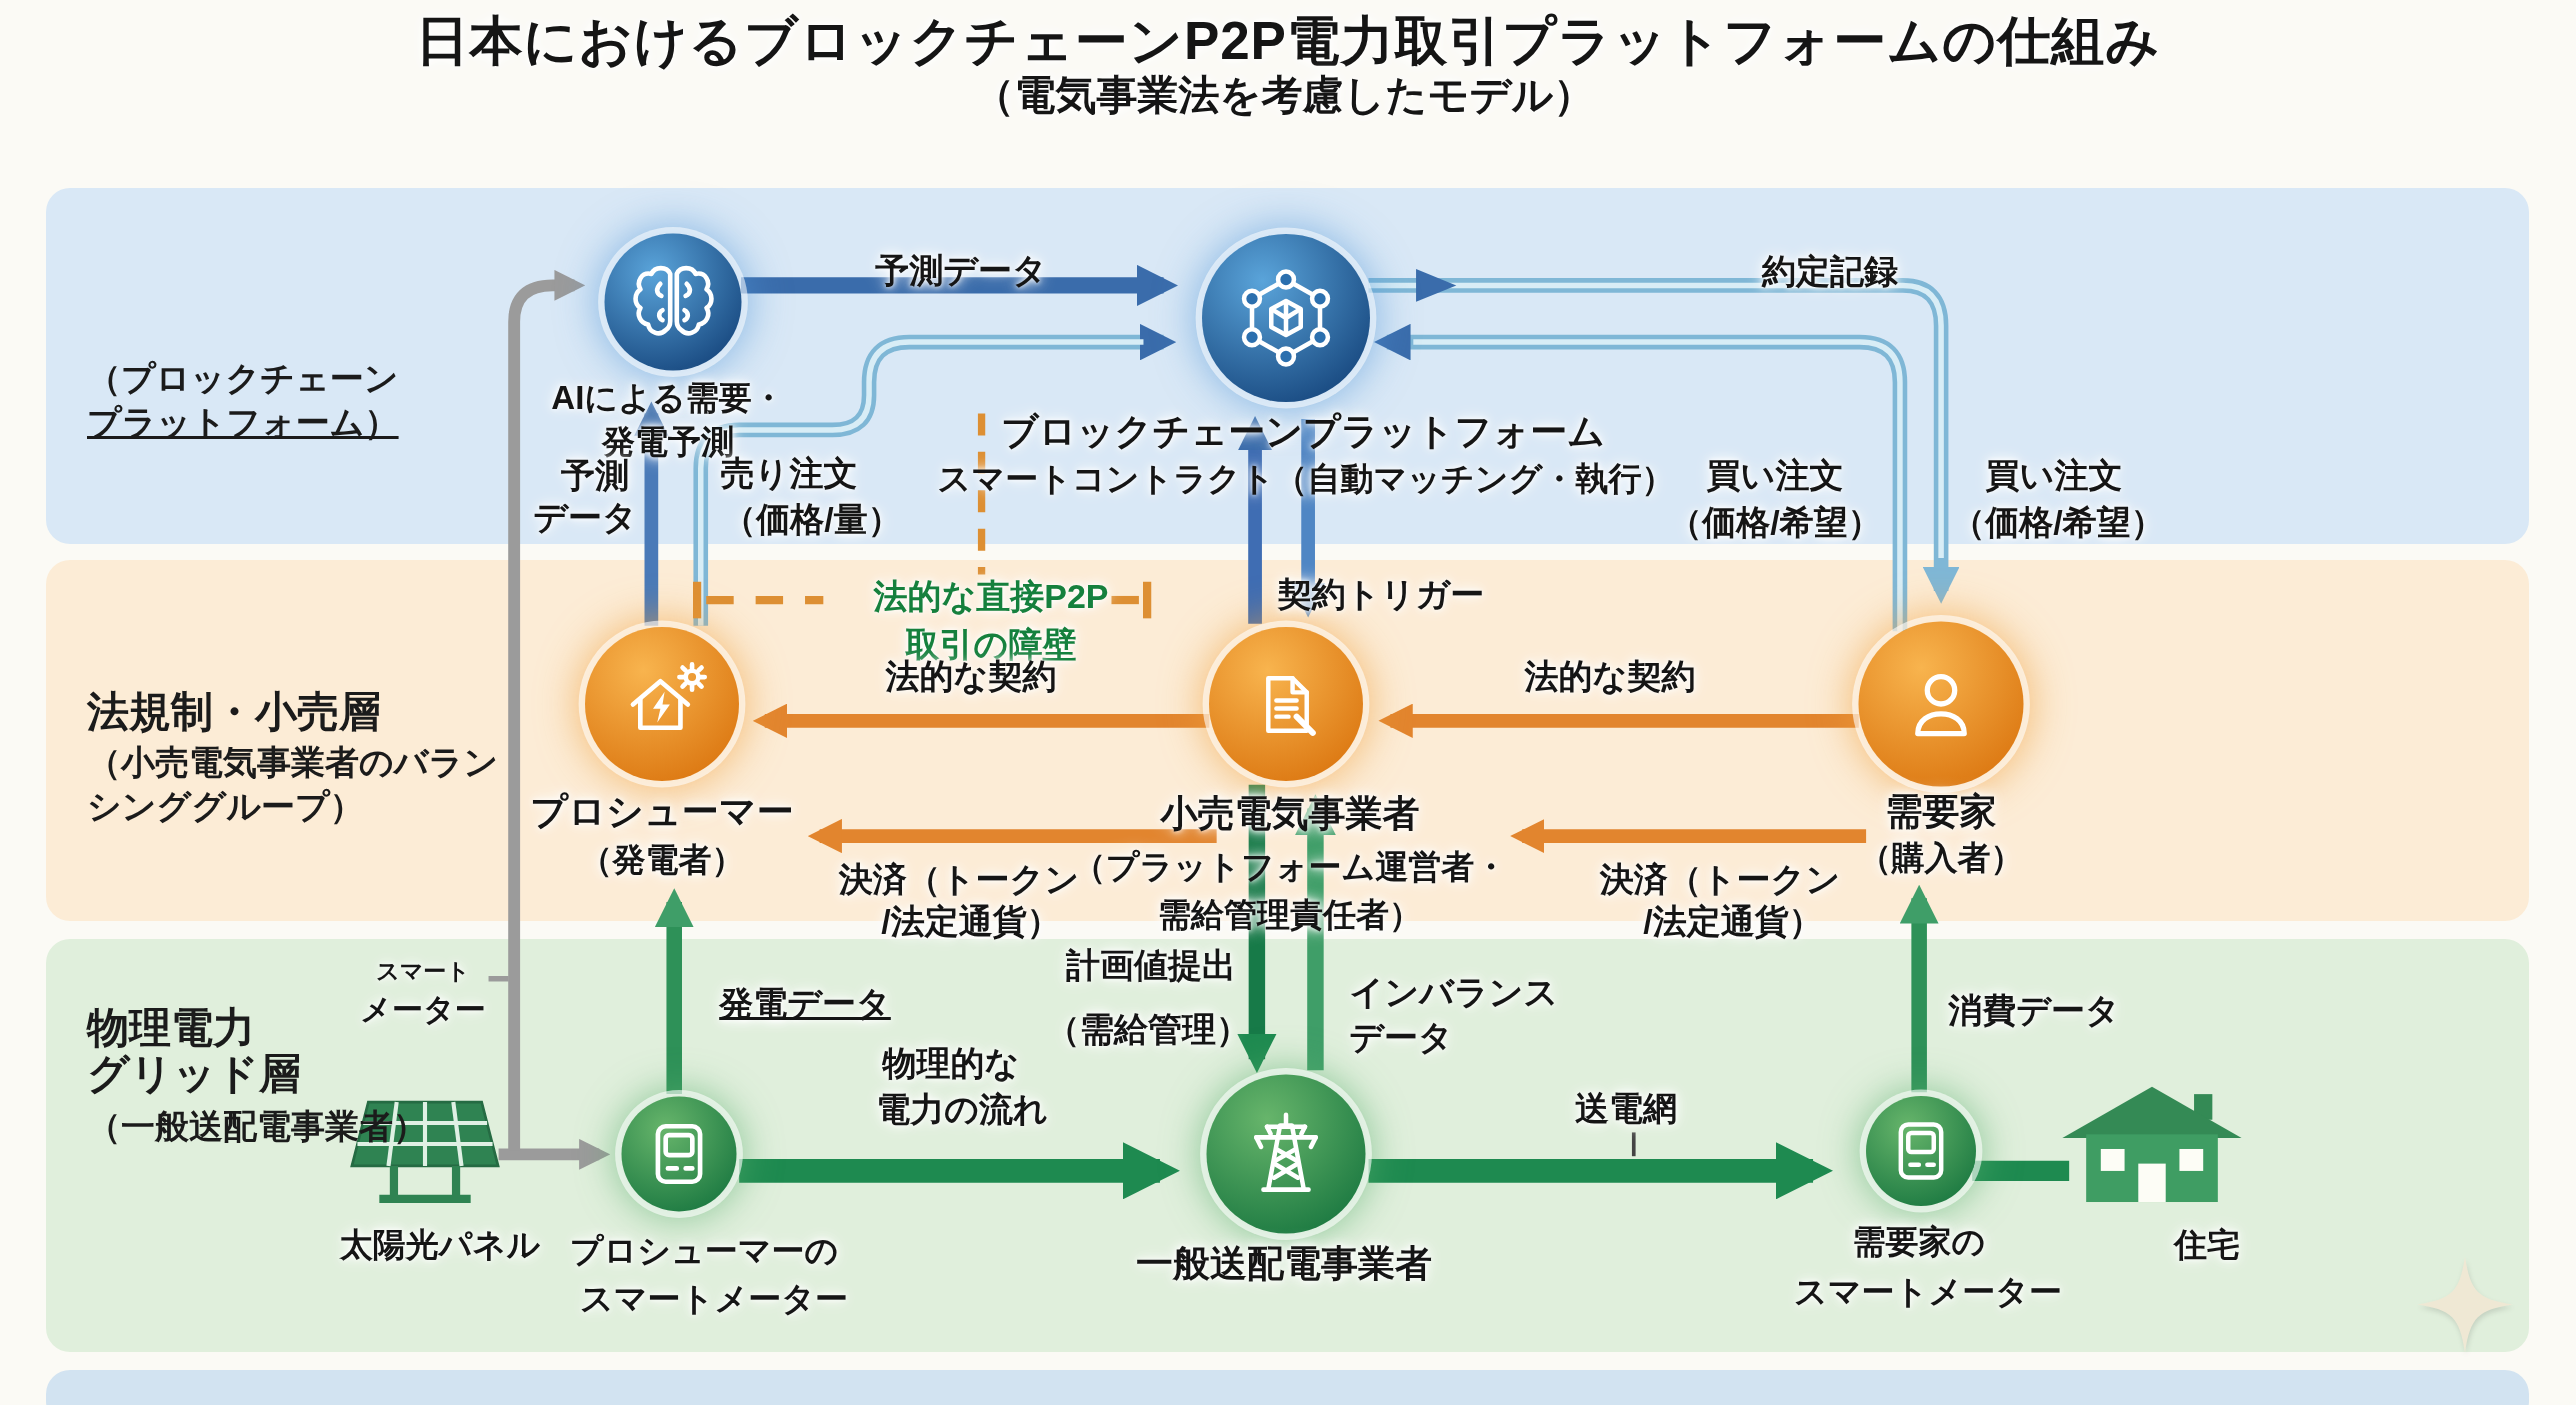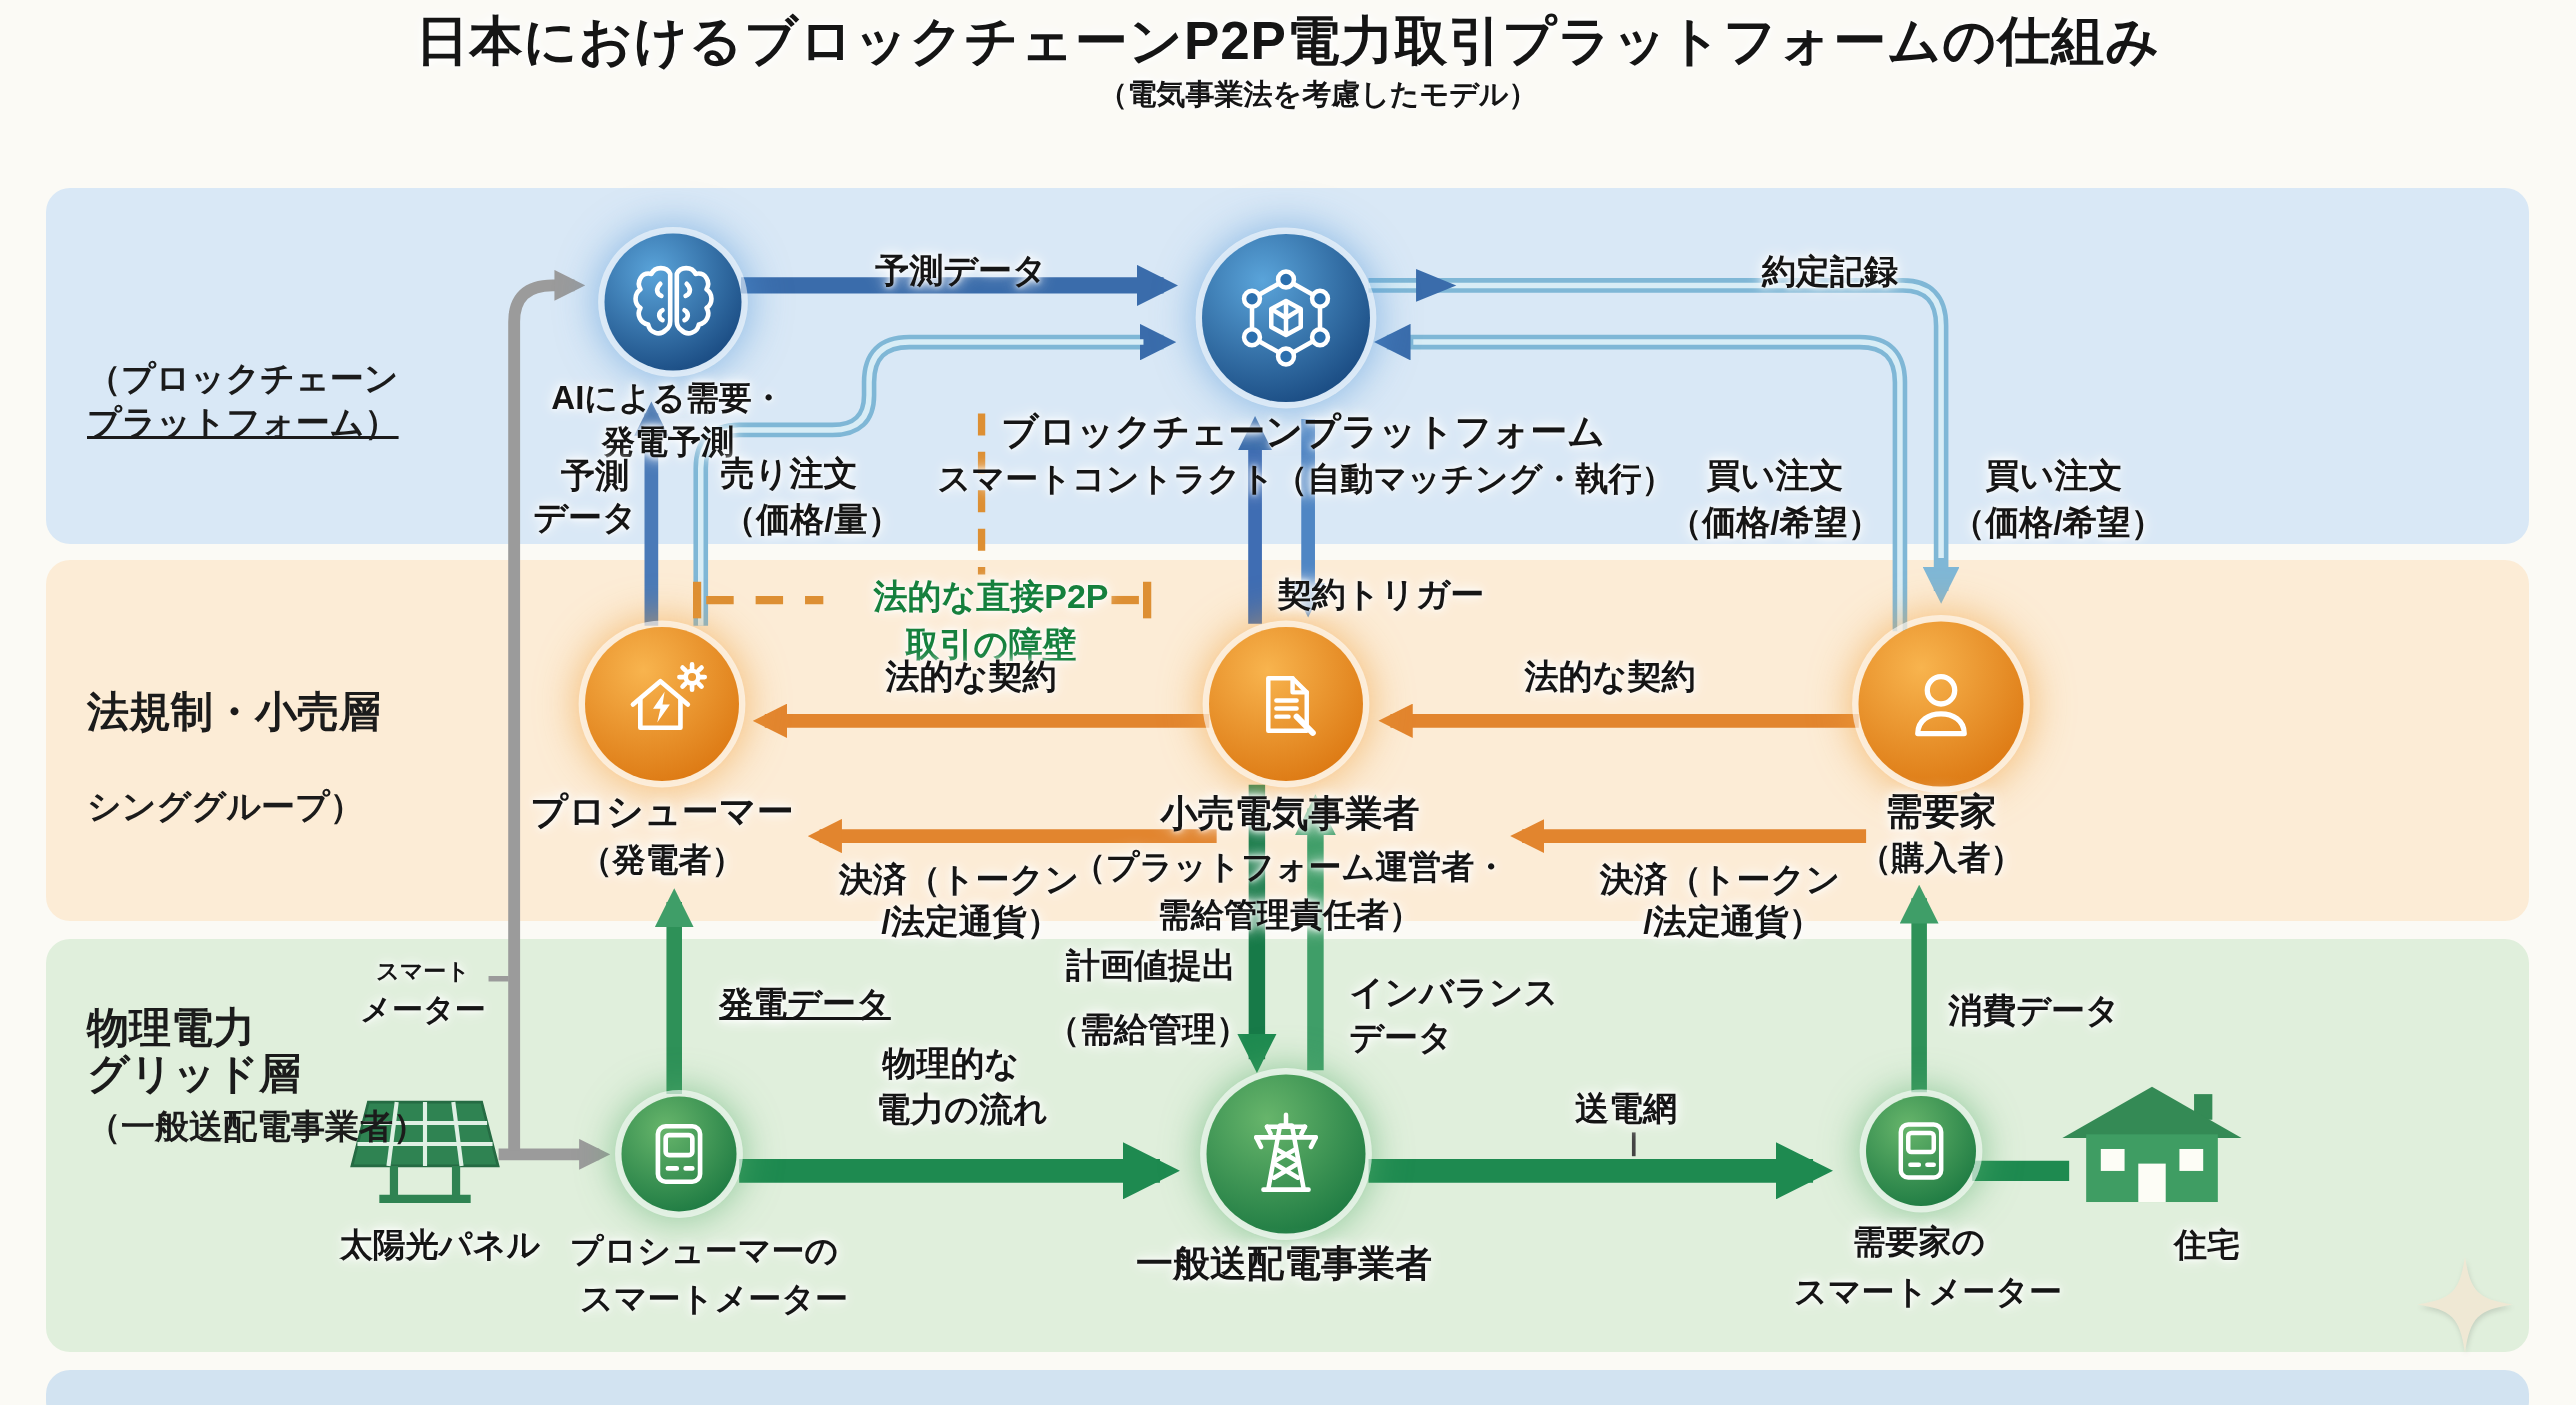--- a/index.html
+++ b/index.html
@@ -7,21 +7,21 @@
           font-family:"Liberation Sans",sans-serif;overflow:hidden;}
   .band{position:absolute;left:46px;width:2483px;border-radius:24px;}
   .band-digital{top:188px;height:356px;background:#d9e8f6;}
   .band-legal{top:560px;height:361px;background:#fcecd6;}
   .band-physical{top:939px;height:413px;background:#e0efdc;}
   .band-bottom{top:1370px;height:55px;background:#d2e3f1;}
   .flows-svg{position:absolute;left:0;top:0;z-index:2;}
   .lbl{position:absolute;transform:translate(-50%,-50%);white-space:nowrap;font-weight:700;color:#151515;
        z-index:4;text-shadow:0 0 5.5px #fff,0 0 11px #fff,0 0 16.5px rgba(255,255,255,.9);}
   .fs-title{font-size:53px;letter-spacing:0.9px;}
-  .fs-sub{font-size:29px;margin-left:34px;}
+  .fs-sub{font-size:41px;}
   .layer-lbl{position:absolute;left:87px;transform:translateY(-50%);white-space:nowrap;font-weight:700;color:#1b1b1b;z-index:4;}
   .fs-lname{font-size:42px;}
   .fs-lsub{font-size:34px;}
   .fs-node{font-size:37px;}
   .fs-nsub{font-size:33px;}
   .fs-flow{font-size:34px;}
   .orange-txt{color:#15803d;margin-left:20px;}
   .node{position:absolute;transform:translate(-50%,-50%);border-radius:50%;display:flex;align-items:center;justify-content:center;z-index:3;}
   .node-blue{background:radial-gradient(circle at 36% 28%,#5aa4da,#1c4e85 78%);
              box-shadow:0 0 0 6.4px rgba(255,255,255,.55),0 0 38px 9.1px rgba(80,150,215,.55);}
@@ -119,20 +119,21 @@
     <path d="M 1786 1238 V 1264" fill="none" stroke="#444" stroke-width="4"></path>
   </svg>
 
   <div class="lbl fs-title" style="left:1288px;top:42px;">日本におけるブロックチェーンP2P電力取引プラットフォームの仕組み</div>
   <div class="lbl fs-sub" style="left:1284px;top:95px;">（電気事業法を考慮したモデル）</div>
 
   <div class="layer-lbl fs-lsub" style="top:379px;">（プロックチェーン</div>
   <div class="layer-lbl fs-lsub" style="top:423px;text-decoration:underline;">プラットフォーム）</div>
 
   <div class="layer-lbl fs-lname" style="top:712px;">法規制・小売層</div>
+  <div class="layer-lbl fs-lsub" style="top:763px;">（小売電気事業者のバラン</div>
   <div class="layer-lbl fs-lsub" style="top:807px;">シンググループ）</div>
 
   <div class="layer-lbl fs-lname" style="top:1028px;">物理電力</div>
   <div class="layer-lbl fs-lname" style="top:1074px;">グリッド層</div>
   <div class="layer-lbl fs-lsub" style="top:1127px;text-align:right;">（一般送配電事業者）</div>
 
   <div class="node node-blue" style="left:673px;top:302px;width:137px;height:137px;">
     <svg width="88" height="88" viewBox="-40 -40 80 80">
       <g stroke="#fff" stroke-width="4.2" fill="none" stroke-linecap="round" stroke-linejoin="round">
         <path d="M-3,-26 C-6,-33 -17,-33 -20,-26 C-29,-28 -34,-19 -30,-12 C-36,-8 -36,1 -30,5 C-34,11 -30,19 -23,20 C-22,27 -13,31 -7,25 C-4,23 -3,20 -3,17 Z"></path>

